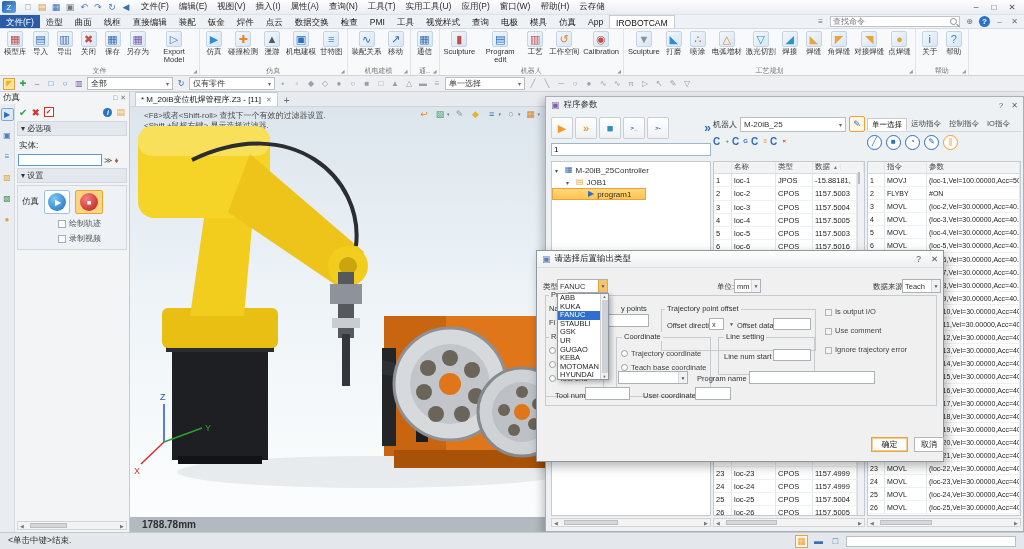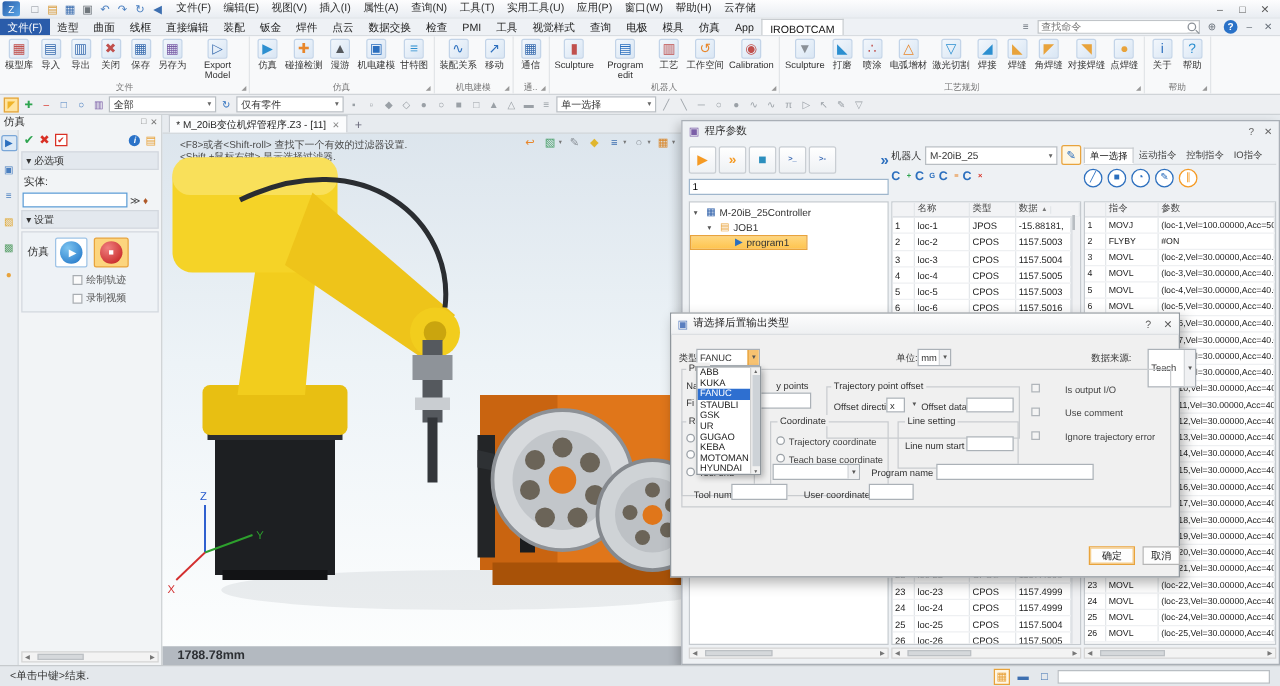--- a/index.html
+++ b/index.html
@@ -145,23 +145,23 @@
   .dlg-title{height:17px;display:flex;align-items:center;gap:4px;padding:0 5px;font-size:8.5px;background:linear-gradient(#fdfdfd,#eef0f2);border-bottom:1px solid #dcdfe2;color:#222}
   .dlg-title .gi{font-size:9px}
   .dt-btns{margin-left:auto;display:flex;gap:10px;color:#555;font-size:8.5px}
   .abs{position:absolute}
   .dinput{position:absolute;background:#fff;border:1px solid #abb1b7;font-size:7.5px;padding:0 2px}
   .dcombo{position:absolute;background:#fff;border:1px solid #abb1b7;display:flex;align-items:center;font-size:7.5px;padding-left:2px}
   .dcombo .da{margin-left:auto;width:9px;height:100%;display:flex;align-items:center;justify-content:center;font-size:5px;color:#555;border-left:1px solid #d5d8db;background:#f0f1f3}
   .dcombo .da.orange{background:#f7c271;border-color:#e8a33c}
   .gbox{position:absolute;border:1px solid #c9cccf}
   .glabel{position:absolute;background:#f0f0f0;padding:0 2px;font-size:7.5px;color:#333;white-space:nowrap}
-  .chk{position:absolute;display:flex;align-items:flex-start;gap:20px;font-size:7.5px;color:#444;white-space:nowrap}
+  .chk{position:absolute;display:flex;align-items:flex-end;gap:3px;font-size:7.5px;color:#444;white-space:nowrap}
   .chk .bx{width:7px;height:7px;border:1px solid #b0b5ba;background:#f4f4f4;flex:none}
-  .rad{position:absolute;display:flex;gap:3px;font-size:7.5px;color:#444;white-space:nowrap}
+  .rad{position:absolute;display:flex;align-items:center;gap:3px;font-size:7.5px;color:#444;white-space:nowrap}
   .rad .ci{width:7px;height:7px;border:1px solid #9aa0a6;border-radius:50%;background:#fdfdfd;flex:none}
   .drop-list{position:absolute;left:20px;top:42px;width:52px;height:87px;background:#fff;border:1px solid #8f969c;box-shadow:2px 2px 5px rgba(0,0,0,.3);display:flex;z-index:60}
   .drop-items{flex:1;overflow:hidden}
   .drop-item{height:8.6px;line-height:8.6px;font-size:7.5px;padding:0 2px;white-space:nowrap;overflow:hidden;color:#222}
   .drop-item.selected{background:#2e6fd0;color:#fff}
   .drop-scroll{width:8px;border-left:1px solid #d0d0d0;background:#f0f0f0;display:flex;flex-direction:column;align-items:center;font-size:4px;color:#666}
   .drop-scroll .th{width:6px;flex:1;background:#cdd2d7;margin:1px 0}
   .dbtn{position:absolute;height:15px;background:#fdfdfd;border:1px solid #b6b6b6;font-size:8px;text-align:center;line-height:13px;color:#222}
   .dbtn.primary{border-color:#e8a33c;box-shadow:inset 0 0 0 1px #f5cd8a}
   
@@ -1090,21 +1090,21 @@
       <div class="dcombo" style="left:20px;top:28px;width:51px;height:14px">
           <span>FANUC</span>
           <span class="da orange">▼</span>
         </div>
       <span class="abs" style="left:180px;top:31px">单位:</span>
       <div class="dcombo" style="left:197px;top:28px;width:27px;height:14px">
           <span>mm</span>
           <span class="da">▼</span>
         </div>
       <span class="abs" style="left:336px;top:31px">数据来源:</span>
-      <div class="dcombo" style="left:381px;top:28px;width:39px;height:31px">
+      <div class="dcombo" style="left:365px;top:28px;width:39px;height:14px">
           <span>Teach</span>
           <span class="da">▼</span>
         </div>
 
       <div class="gbox" style="left:8px;top:44px;width:392px;height:111px"></div>
       <span class="glabel" style="left:12px;top:39px">Proc</span>
 
       <span class="abs" style="left:12px;top:53px">Na</span>
       <span class="abs" style="left:84px;top:53px">y points</span>
       <span class="abs" style="left:12px;top:67px">Fi</span>

